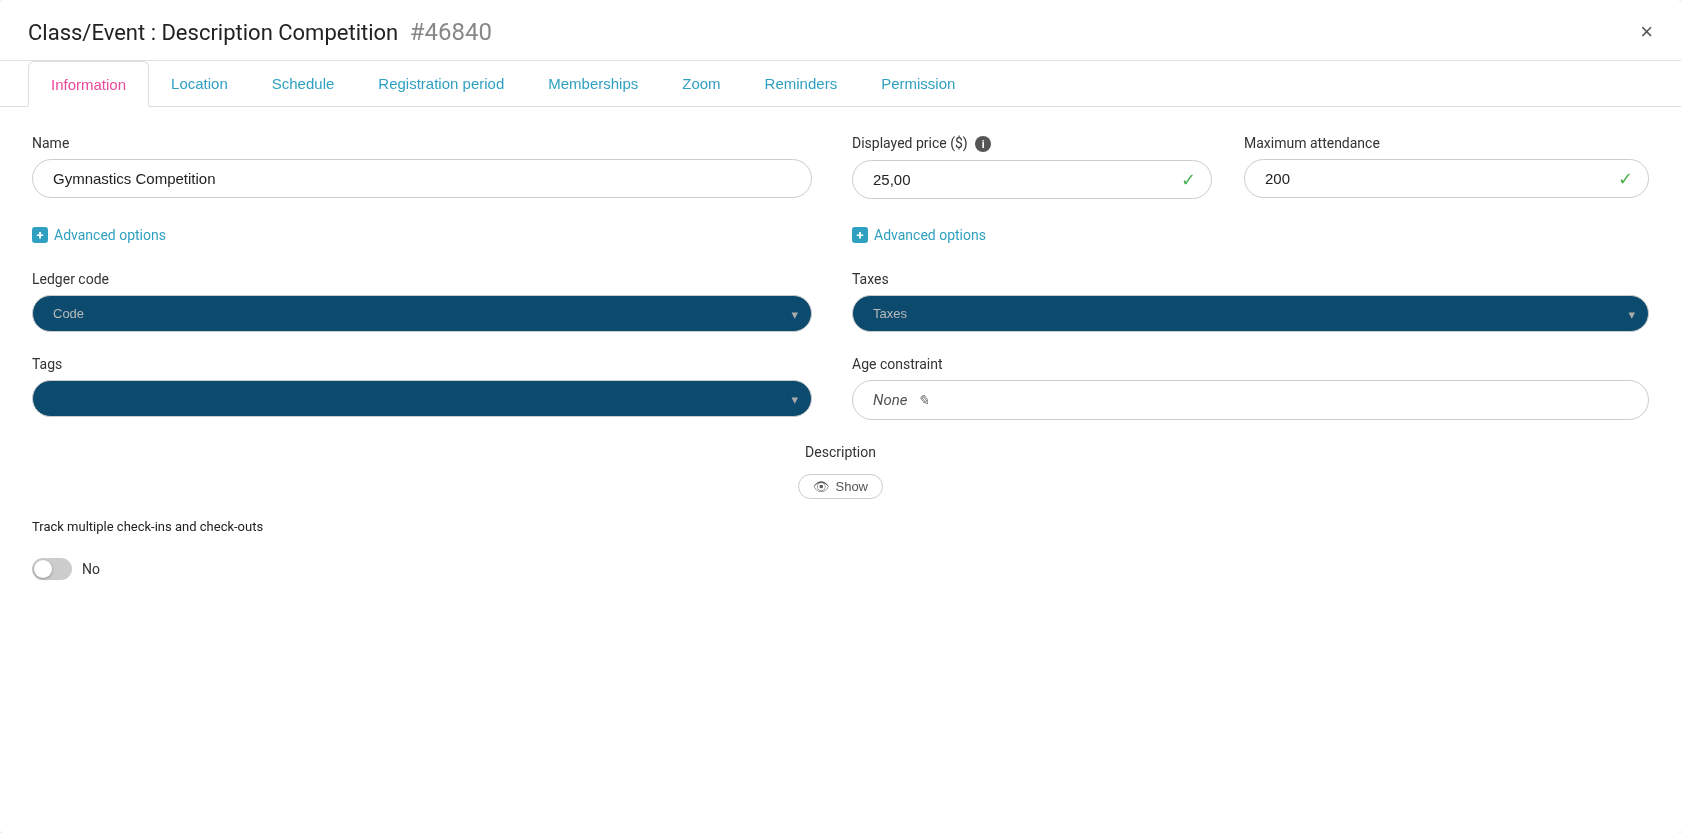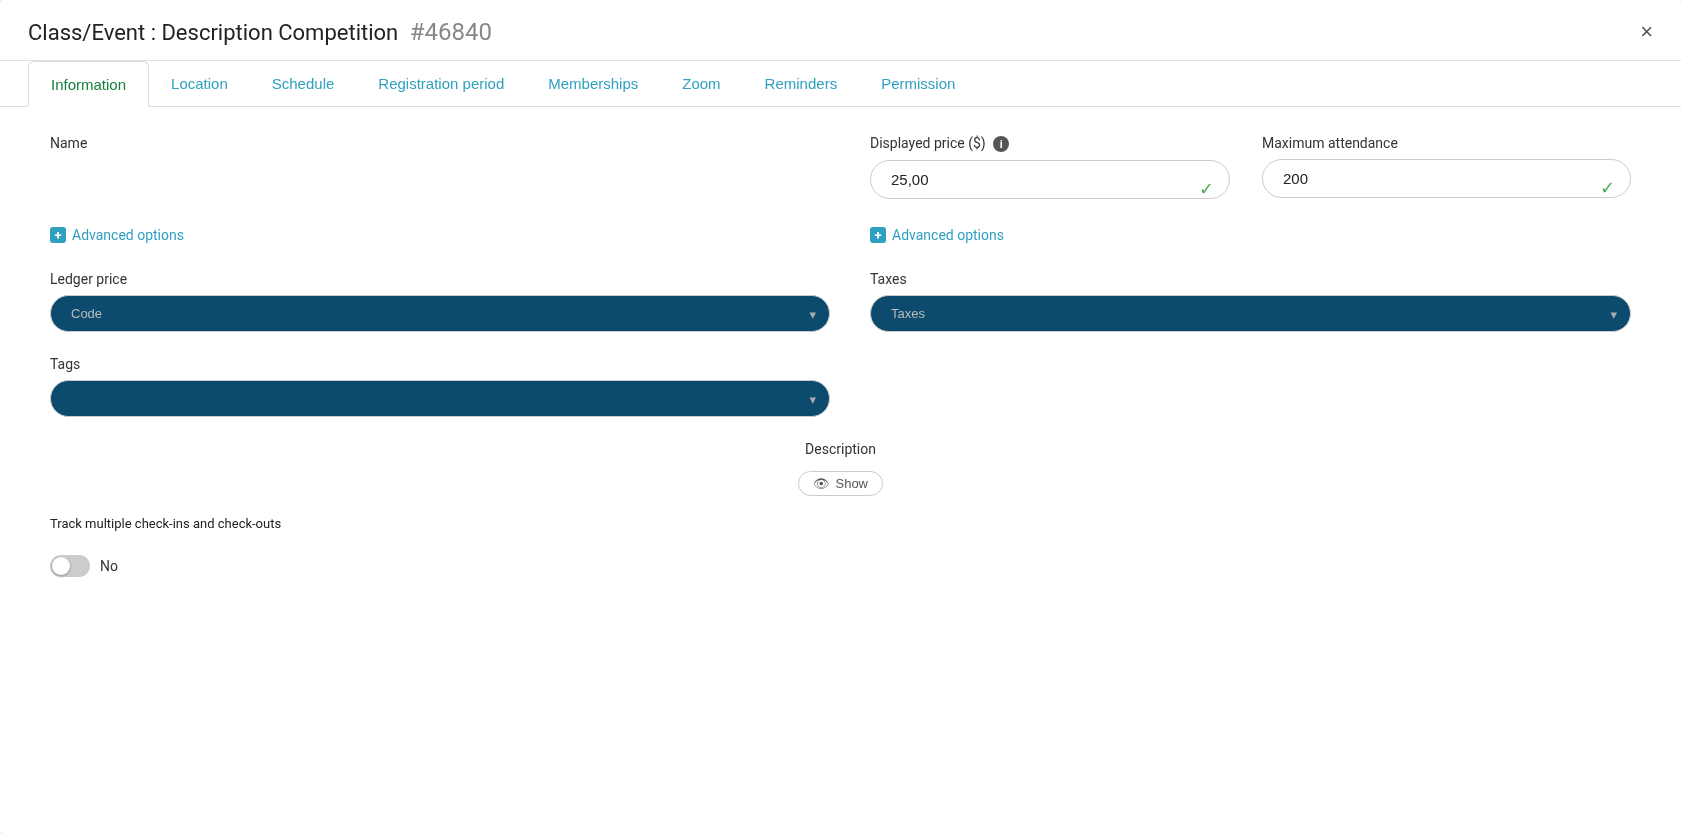--- a/index.html
+++ b/index.html
@@ -56,29 +56,29 @@
       padding: 14px 22px 12px 22px;
       font-size: 15px;
       cursor: pointer;
       color: #2fa0c0;
       border: none;
       background: none;
       border-bottom: 2px solid transparent;
       white-space: nowrap;
     }
     .tab.active {
-      color: #15803d;
+      color: #ec4899;
       border: 1px solid #ddd;
       border-bottom: 2px solid #fff;
       border-radius: 6px 6px 0 0;
       margin-bottom: -1px;
       background: #fff;
     }
     .content {
-      padding: 28px 50px;
+      padding: 28px 32px;
     }
     .form-group {
       display: flex;
       flex-direction: column;
       gap: 8px;
     }
     .label {
       font-size: 14px;
       color: #333;
       font-weight: 400;
@@ -92,21 +92,21 @@
       outline: none;
       background: #fff;
       width: 100%;
     }
     .input-field::placeholder {
       color: #bbb;
     }
     .input-with-check {
       position: relative;
       display: flex;
-      align-items: flex-end;
+      align-items: center;
     }
     .input-with-check input {
       border: 1px solid #ccc;
       border-radius: 25px;
       padding: 10px 40px 10px 20px;
       font-size: 15px;
       color: #222;
       outline: none;
       background: #fff;
       width: 100%;
@@ -288,20 +288,21 @@
     <button class="tab">Reminders</button>
     <button class="tab">Permission</button>
   </div>
 
   <div class="content">
 
     <div class="two-col section-row">
       <div class="col-left">
         <div class="form-group">
           <label class="label">Name</label>
+          <input class="input-field" type="text" value="Gymnastics Competition" style="">
         </div>
       </div>
       <div class="col-right" style="display:flex;gap:32px;">
         <div style="flex:0 0 360px;">
           <div class="form-group">
             <label class="label">
               <span>Displayed price ($)</span>
               <span class="info-icon">i</span>
             </label>
             <div class="input-with-check">
@@ -333,21 +334,21 @@
         <div class="advanced-options">
           <span class="plus-box">+</span>
           <span>Advanced options</span>
         </div>
       </div>
     </div>
 
     <div class="two-col section-row">
       <div class="col-left">
         <div class="form-group">
-          <label class="label">Ledger price</label>
+          <label class="label">Ledger code</label>
           <div class="select-wrapper">
             <select class="select-field">
               <option value="" label="Code">Code</option>
             </select>
             <span class="chevron">▾</span>
           </div>
         </div>
       </div>
       <div class="col-right">
         <div class="form-group">
@@ -367,20 +368,29 @@
         <div class="form-group">
           <label class="label">Tags</label>
           <div class="select-wrapper">
             <select class="select-field">
               <option value=""></option>
             </select>
             <span class="chevron">▾</span>
           </div>
         </div>
       </div>
+      <div class="col-right">
+        <div class="form-group">
+          <label class="label">Age constraint</label>
+          <div class="age-constraint-field">
+            <span>None</span>
+            <span class="edit-icon">✎</span>
+          </div>
+        </div>
+      </div>
     </div>
 
     <div class="description-row section-row">
       <span class="label">Description</span>
       <button class="show-btn">
         <span class="eye-icon">👁</span>
         <span>Show</span>
       </button>
     </div>
 

